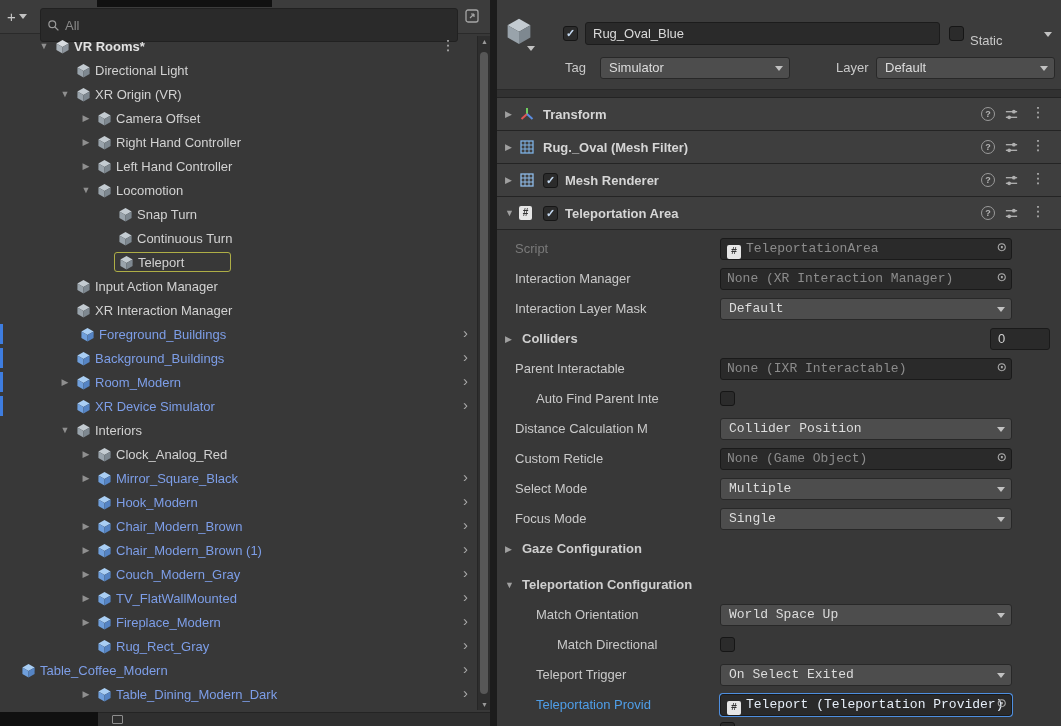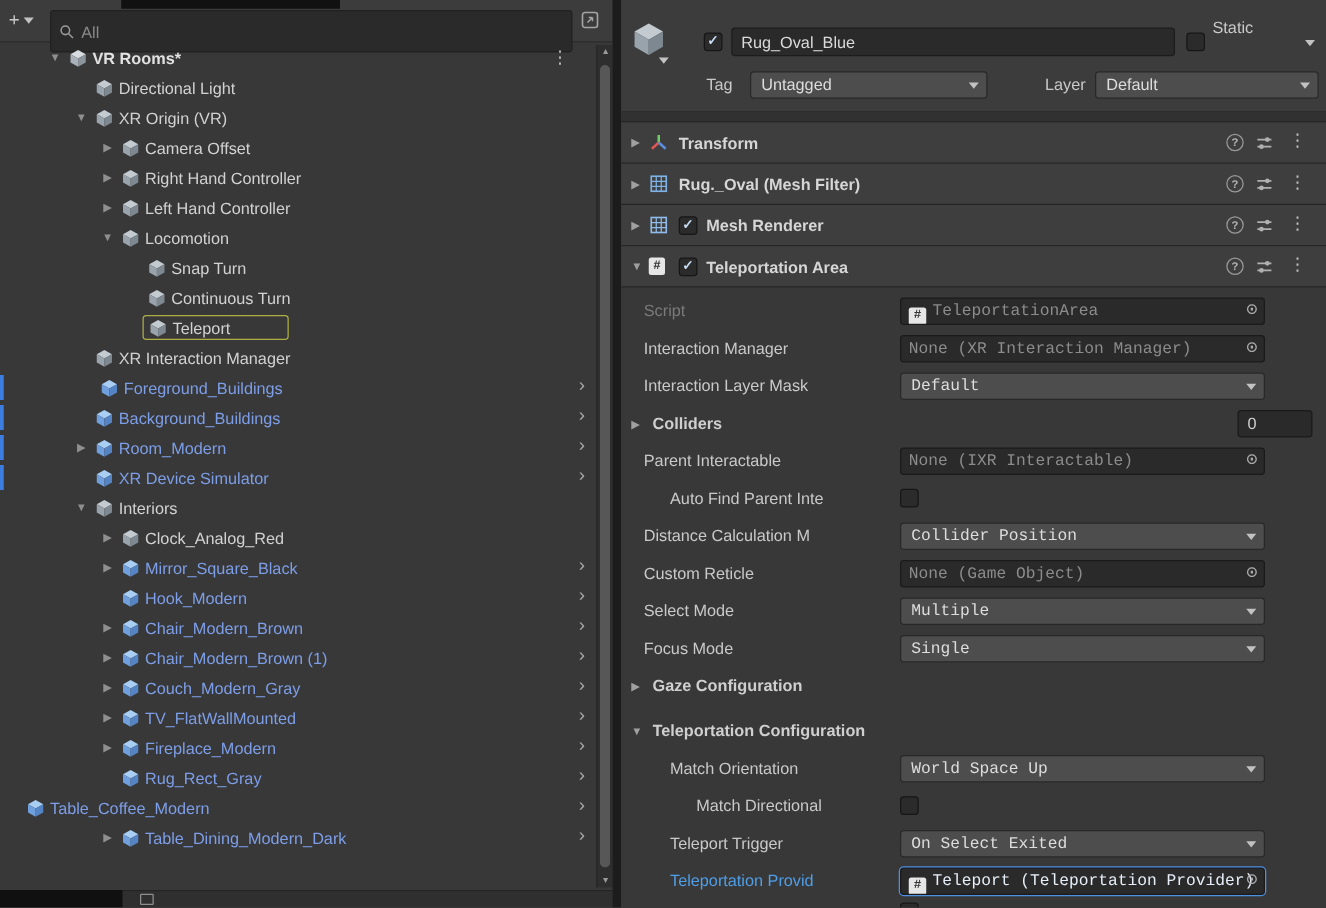--- a/index.html
+++ b/index.html
@@ -52,21 +52,21 @@
   .iheader { position:relative; height:90px; background:#3C3C3C; border-bottom:1px solid #292929; }
   .goicon { position:absolute; left:8px; top:17px; }
   .gocaret { position:absolute; left:30px; top:46px; }
   .chk { width:15px; height:15px; background:#2B2B2B; border:1px solid #161616; border-radius:3px;
          display:inline-block; text-align:center; line-height:13px; font-size:11px; font-weight:bold; color:#C6DBF2; }
   .active-chk { position:absolute; left:66px; top:26px; }
   .tfield { position:absolute; left:88px; top:22px; width:355px; height:23px; background:#2A2A2A;
             border:1px solid #1C1C1C; border-radius:3px; line-height:21px; padding:0 7px; color:#DADADA;
             white-space:nowrap; overflow:hidden; }
   .static-chk { position:absolute; left:452px; top:26px; }
-  .static-lbl { position:absolute; left:473px; top:14px; color:#C9C9C9; }
+  .static-lbl { position:absolute; left:473px; top:33px; color:#C9C9C9; }
   .static-caret { position:absolute; right:9px; top:32px; }
   .hlabel { position:absolute; top:60px; color:#C9C9C9; }
   .ddfield { position:absolute; height:22px; background:#4D4D4D; border:1px solid #282828; border-radius:3px;
              line-height:20px; padding:0 20px 0 8px; color:#DDDDDD; white-space:nowrap; overflow:hidden; }
   .ddfield .tri-dn { position:absolute; right:6px; top:8px; }
 
   .igap { height:8px; background:#313131; border-bottom:1px solid #232323; }
 
   
   .comp { position:relative; height:33px; background:#3E3E3E; border-bottom:1px solid #242424;
@@ -245,20 +245,31 @@
       </div>
       <div class="hrow" style="padding-left: 55px;">
         <span class="arrow"></span>
         <span class="hicon">
           <svg width="15" height="15" viewBox="0 0 16 16">
             <polygon points="8,1 14.5,4.7 8,8.4 1.5,4.7" fill="#C3CBD1"></polygon>
             <polygon points="1.5,4.7 8,8.4 8,15.4 1.5,11.7" fill="#99A3AB"></polygon>
             <polygon points="14.5,4.7 8,8.4 8,15.4 14.5,11.7" fill="#7E8890"></polygon>
           </svg>
         </span>
+        <span class="lbl">Input Action Manager</span>
+      </div>
+      <div class="hrow" style="padding-left: 55px;">
+        <span class="arrow"></span>
+        <span class="hicon">
+          <svg width="15" height="15" viewBox="0 0 16 16">
+            <polygon points="8,1 14.5,4.7 8,8.4 1.5,4.7" fill="#C3CBD1"></polygon>
+            <polygon points="1.5,4.7 8,8.4 8,15.4 1.5,11.7" fill="#99A3AB"></polygon>
+            <polygon points="14.5,4.7 8,8.4 8,15.4 14.5,11.7" fill="#7E8890"></polygon>
+          </svg>
+        </span>
         <span class="lbl">XR Interaction Manager</span>
       </div>
       <div class="hrow prefab" style="padding-left: 59px;">
         <div class="bar"></div>
         <span class="arrow"></span>
         <span class="hicon">
           <svg width="15" height="15" viewBox="0 0 16 16">
             <polygon points="8,1 14.5,4.7 8,8.4 1.5,4.7" fill="#A9CEF4"></polygon>
             <polygon points="1.5,4.7 8,8.4 8,15.4 1.5,11.7" fill="#6F9FDC"></polygon>
             <polygon points="14.5,4.7 8,8.4 8,15.4 14.5,11.7" fill="#5584C4"></polygon>
@@ -473,21 +484,21 @@
     </svg>
     <span class="tri-dn gocaret"></span>
     <span class="chk active-chk checked">✓</span>
     <div class="tfield">Rug_Oval_Blue</div>
     <span class="chk static-chk"></span>
     <span class="static-lbl">Static</span>
     <span class="tri-dn static-caret"></span>
 
     <span class="hlabel" style="left:68px;">Tag</span>
     <div class="ddfield" style="left:103px; top:57px; width:190px;">
-      <span>Untagged</span>
+      <span>Simulator</span>
       <span class="tri-dn"></span>
     </div>
     <span class="hlabel" style="left:339px;">Layer</span>
     <div class="ddfield" style="left:379px; top:57px; width:179px;">
       <span>Default</span>
       <span class="tri-dn"></span>
     </div>
   </div>
 
   <div class="igap"></div>

